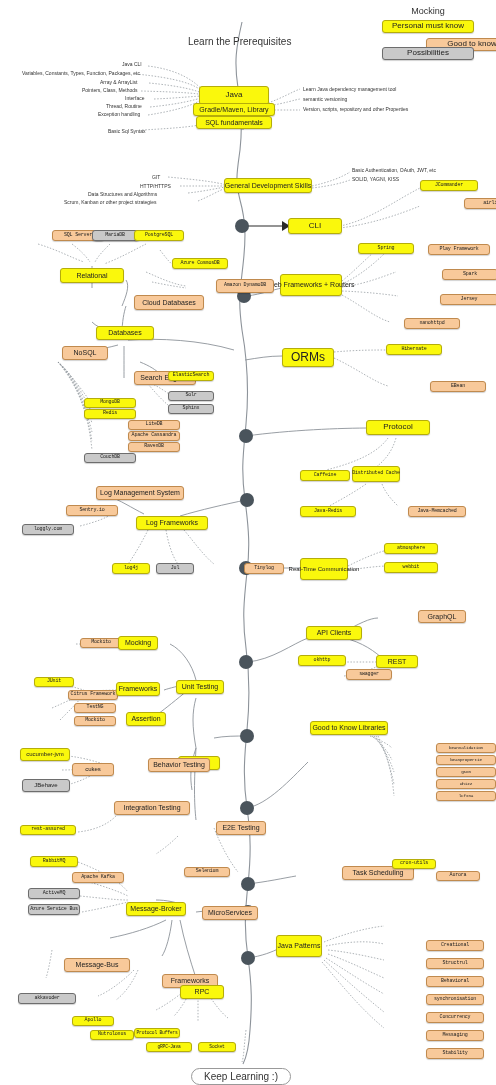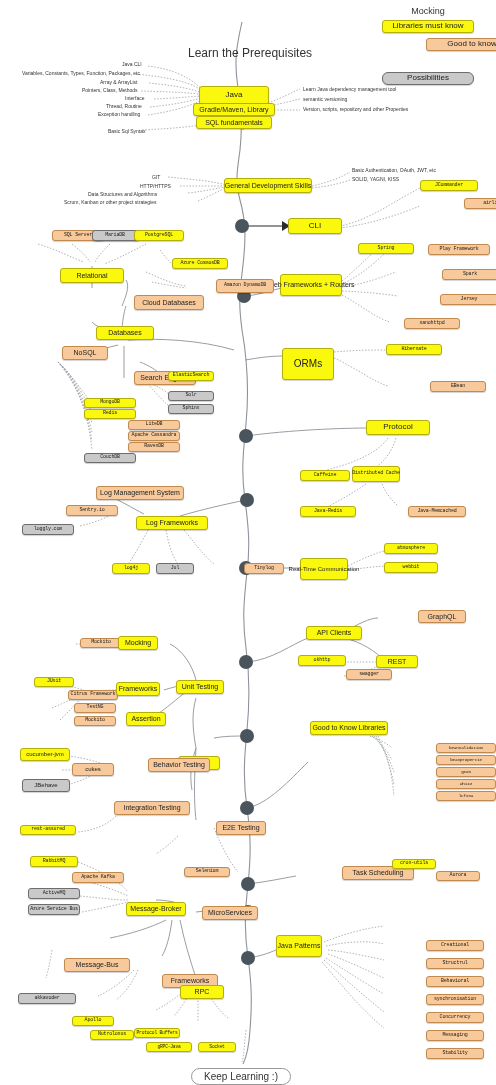--- a/index.html
+++ b/index.html
@@ -231,30 +231,30 @@
   <div class="dot" style="left:240px;top:493px;"></div>
   <div class="dot" style="left:239px;top:561px;"></div>
   <div class="dot" style="left:239px;top:655px;"></div>
   <div class="dot" style="left:240px;top:729px;"></div>
   <div class="dot" style="left:240px;top:801px;"></div>
   <div class="dot" style="left:241px;top:877px;"></div>
   <div class="dot" style="left:241px;top:905px;"></div>
   <div class="dot" style="left:241px;top:951px;"></div>
 
   <div class="node y" style="left:382px;top:20px;width:92px;height:13px;font-size:8px;">
-    <span>Libraries must know</span>
+    <span>Personal must know</span>
   </div>
   <div class="node o" style="left:382px;top:38px;width:92px;height:13px;font-size:8px;">
     <span>Good to know</span>
   </div>
-  <div class="node g" style="left:382px;top:72px;width:92px;height:13px;font-size:8px;border-radius:6px;">
+  <div class="node g" style="left:382px;top:47px;width:92px;height:13px;font-size:8px;">
     <span>Possibilities</span>
   </div>
 
-  <div class="lbl" style="left:188px;top:46px;font-size:12px;">Learn the Prerequisites</div>
+  <div class="lbl" style="left:188px;top:36px;font-size:10px;">Learn the Prerequisites</div>
 
   <div class="lbl" style="left:122px;top:61px;font-size:5px;">Java CLI</div>
   <div class="lbl" style="left:22px;top:70px;font-size:5px;">Variables, Constants, Types, Function, Packages, etc</div>
   <div class="lbl" style="left:100px;top:79px;font-size:5px;">Array &amp; ArrayList</div>
   <div class="lbl" style="left:82px;top:87px;font-size:5px;">Pointers, Class, Methods</div>
   <div class="lbl" style="left:125px;top:95px;font-size:5px;">Interface</div>
   <div class="lbl" style="left:106px;top:103px;font-size:5px;">Thread, Routine</div>
   <div class="lbl" style="left:98px;top:111px;font-size:5px;">Exception handling</div>
   <div class="lbl" style="left:108px;top:128px;font-size:5px;">Basic Sql Syntax</div>
 
@@ -307,21 +307,21 @@
   <div class="node o mono" style="left:398px;top:269px;width:56px;height:11px;font-size:5px;">
     <span>Spark</span>
     </div>
   <div class="node o mono" style="left:396px;top:294px;width:58px;height:11px;font-size:5px;">
     <span>Jersey</span>
     </div>
   <div class="node o mono" style="left:360px;top:318px;width:56px;height:11px;font-size:5px;">
     <span>nanohttpd</span>
     </div>
 
-  <div class="node y" style="left:282px;top:348px;width:52px;height:32px;font-size:10px;">
+  <div class="node y" style="left:282px;top:348px;width:52px;height:19px;font-size:12px;">
     <span>ORMs</span>
     </div>
   <div class="node y mono" style="left:386px;top:344px;width:56px;height:11px;font-size:5px;">
     <span>Hibernate</span>
     </div>
   <div class="node o mono" style="left:386px;top:381px;width:56px;height:11px;font-size:5px;">
     <span>EBean</span>
     </div>
 
   <div class="node o mono" style="left:8px;top:230px;width:52px;height:11px;font-size:5px;">

